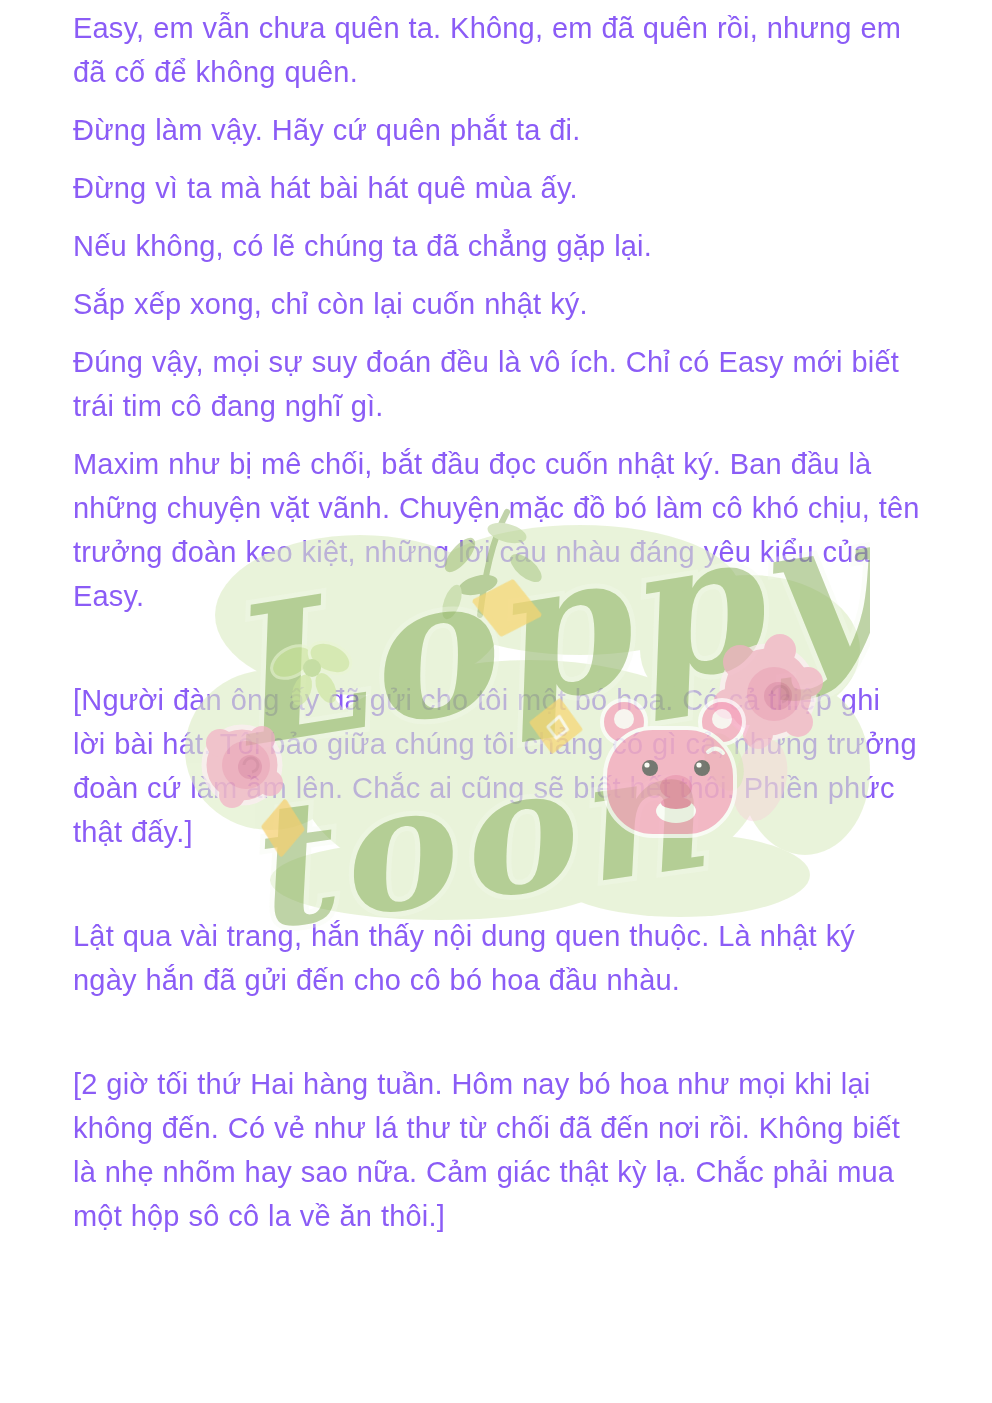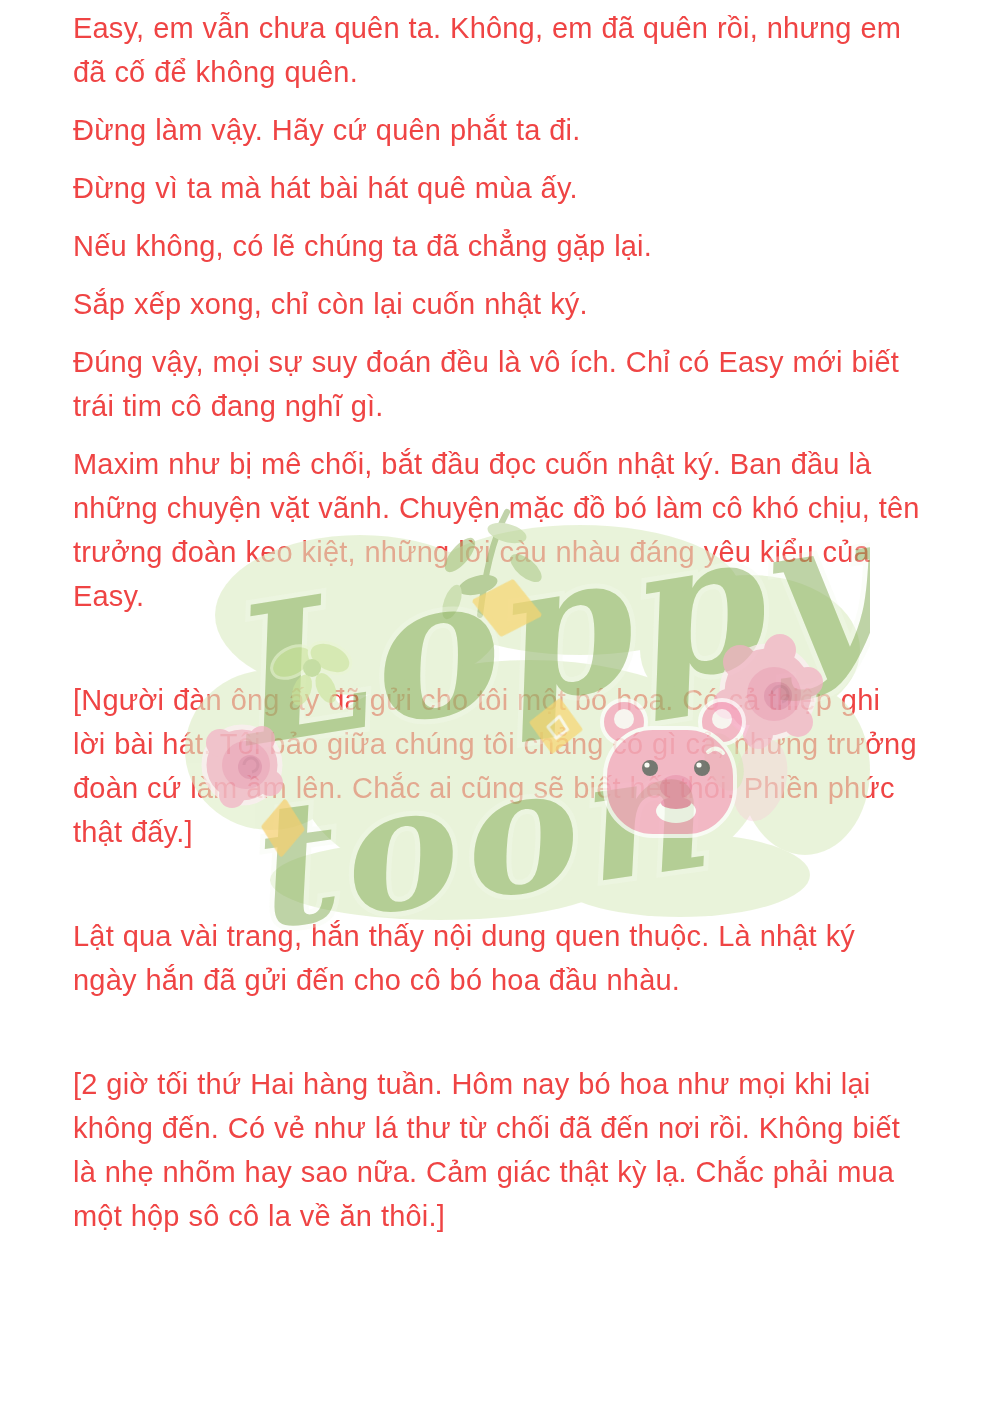--- a/index.html
+++ b/index.html
@@ -15,21 +15,21 @@
     position: relative;
     z-index: 1;
     box-sizing: border-box;
     width: 992px;
     padding: 6px 71px 40px 73px;
   }
   .para {
     margin: 0 0 14px 0;
     font-size: 29px;
     line-height: 44px;
-    color: #ef4444;
+    color: #8b5cf6;
     letter-spacing: 0.2px;
     word-spacing: 0.5px;
   }
   .para.bold { font-weight: normal; }
   .para.big-gap { margin-top: 60px; }
   .watermark {
     position: absolute;
     left: 160px;
     top: 500px;
     width: 710px;

